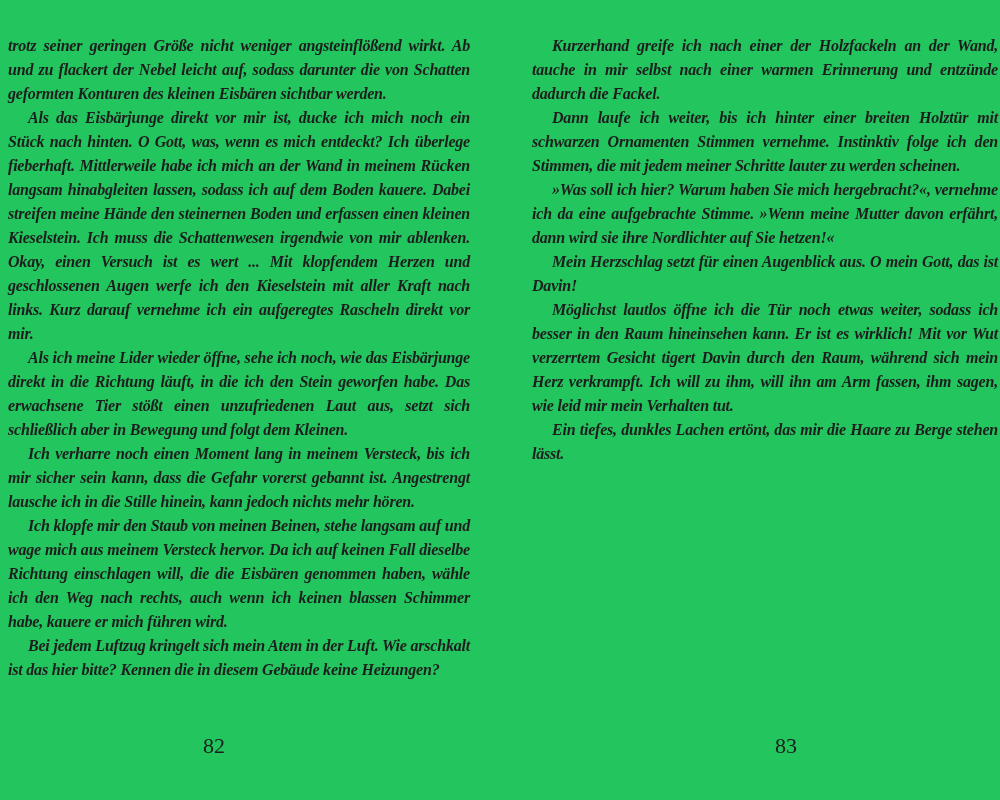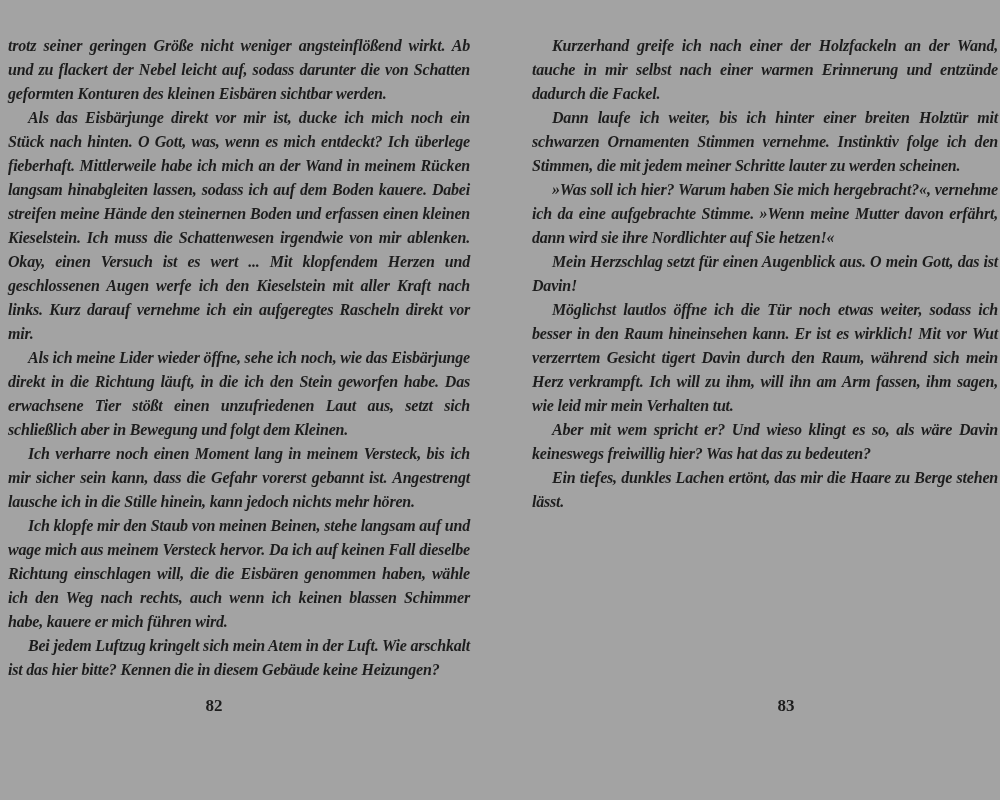--- a/index.html
+++ b/index.html
@@ -7,21 +7,21 @@
     padding: 0;
     width: 1000px;
     height: 800px;
     background: #ffffff;
     overflow: hidden;
   }
   .spread {
     position: relative;
     width: 1000px;
     height: 800px;
-    background: #a3a3a3;
+    background: #22c55e;
     font-family: "Liberation Serif", "DejaVu Serif", serif;
     color: #1d1d1d;
   }
   .page {
     position: absolute;
     top: 0;
     height: 800px;
   }
   .page.left  { left: 8px;   width: 462px; }
   .page.right { left: 532px; width: 466px; }
@@ -36,26 +36,26 @@
     line-height: 24px;
     letter-spacing: -0.2px;
     text-align: justify;
     hyphens: auto;
     -webkit-hyphens: auto;
   }
   .para { margin: 0; }
   .para.indent { text-indent: 1.25em; }
   .page-number {
     position: absolute;
-    top: 696px;
+    top: 733px;
     width: 60px;
     text-align: center;
     font-style: normal;
-    font-weight: 700;
-    font-size: 17px;
+    font-weight: 400;
+    font-size: 22px;
     color: #1d1d1d;
   }
   .page.left  .page-number { left: 176px; }  
   .page.right .page-number { left: 224px; }  
 </style>
 </head>
 <body>
 
 <div class="spread">
   <div class="page left">
@@ -69,18 +69,17 @@
       </div>
     <div class="page-number">82</div>
   </div>
   <div class="page right">
     <div class="page-text">
         <div class="para indent" lang="de">Kurzerhand greife ich nach einer der Holzfackeln an der Wand, tauche in mir selbst nach einer warmen Erinnerung und entzünde dadurch die Fackel.</div>
         <div class="para indent" lang="de">Dann laufe ich weiter, bis ich hinter einer breiten Holztür mit schwarzen Ornamenten Stimmen vernehme. Instinktiv folge ich den Stimmen, die mit jedem meiner Schritte lauter zu werden scheinen.</div>
         <div class="para indent" lang="de">»Was soll ich hier? Warum haben Sie mich hergebracht?«, vernehme ich da eine aufgebrachte Stimme. »Wenn meine Mutter davon erfährt, dann wird sie ihre Nordlichter auf Sie hetzen!«</div>
         <div class="para indent" lang="de">Mein Herzschlag setzt für einen Augenblick aus. O mein Gott, das ist Davin!</div>
         <div class="para indent" lang="de">Möglichst lautlos öffne ich die Tür noch etwas weiter, sodass ich besser in den Raum hineinsehen kann. Er ist es wirklich! Mit vor Wut verzerrtem Gesicht tigert Davin durch den Raum, während sich mein Herz verkrampft. Ich will zu ihm, will ihn am Arm fassen, ihm sagen, wie leid mir mein Verhalten tut.</div>
-        <div class="para indent" lang="de">Aber mit wem spricht er? Und wieso klingt es so, als wäre Davin keineswegs freiwillig hier? Was hat das zu bedeuten?</div>
         <div class="para indent" lang="de">Ein tiefes, dunkles Lachen ertönt, das mir die Haare zu Berge stehen lässt.</div>
       </div>
     <div class="page-number">83</div>
   </div>
 </div>
 
 </body></html>

